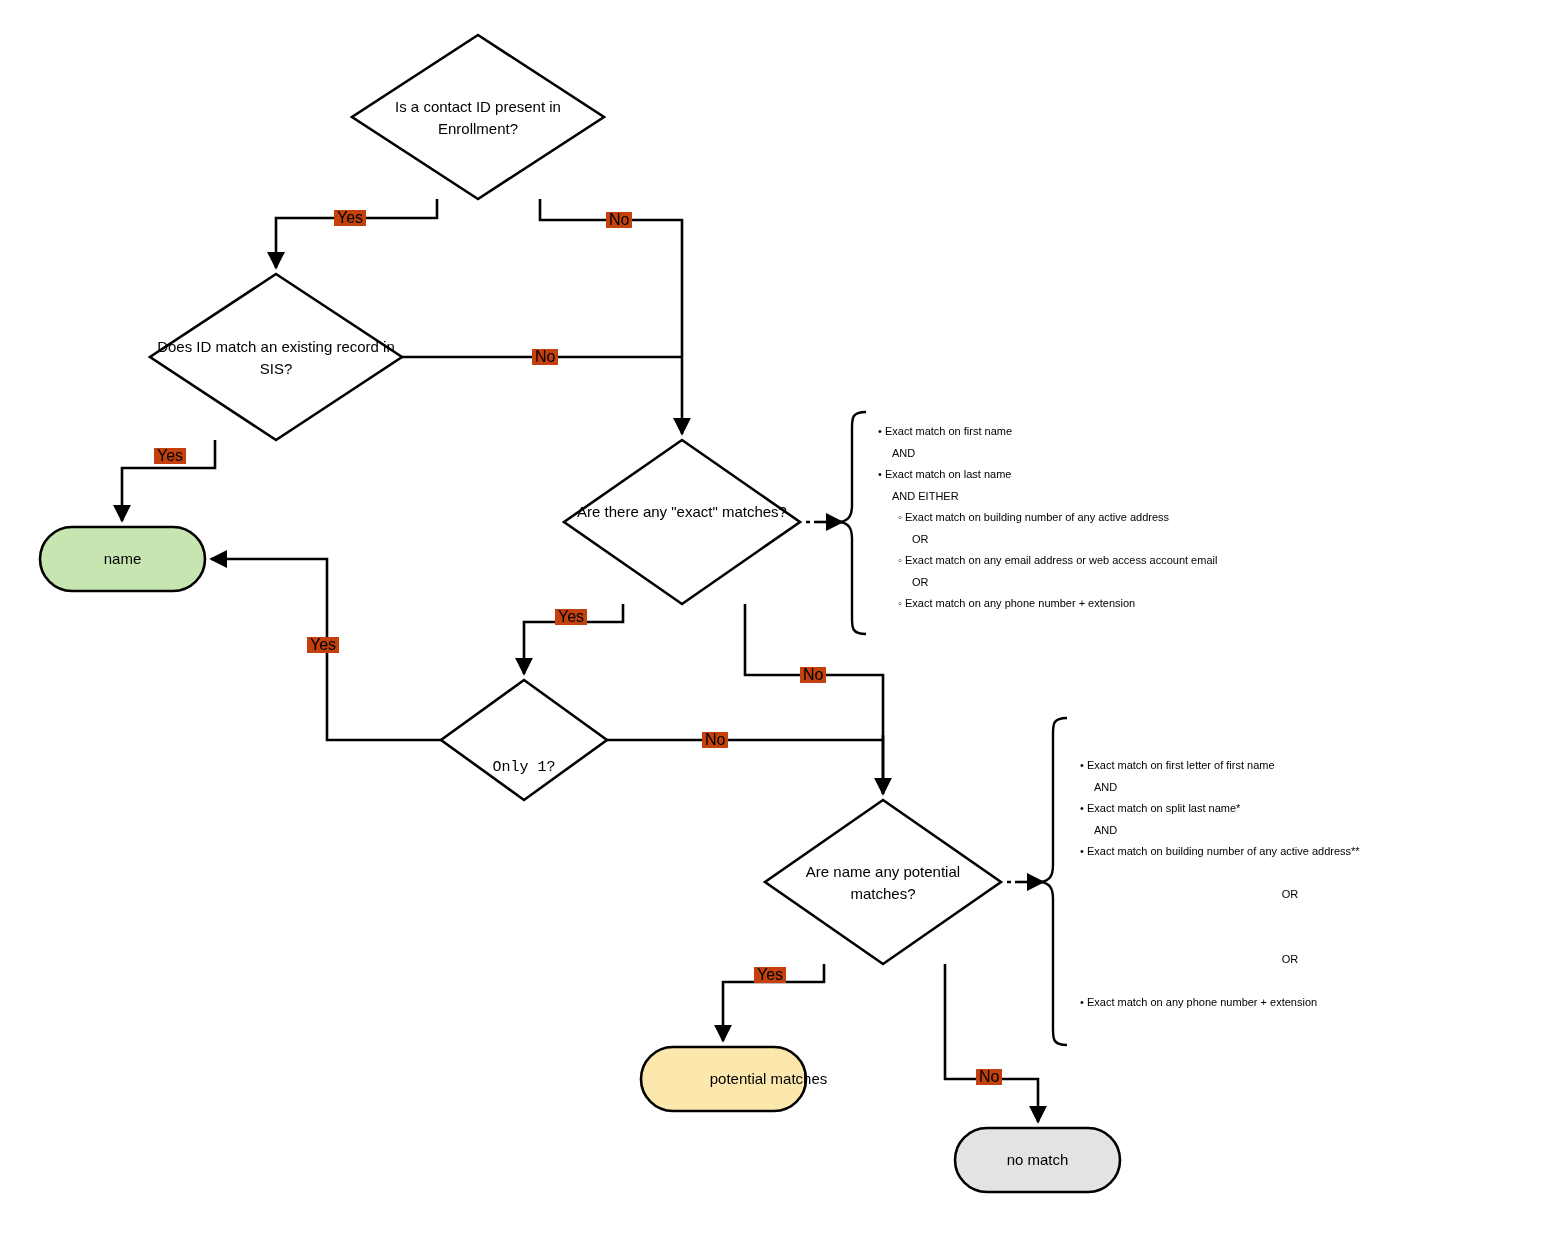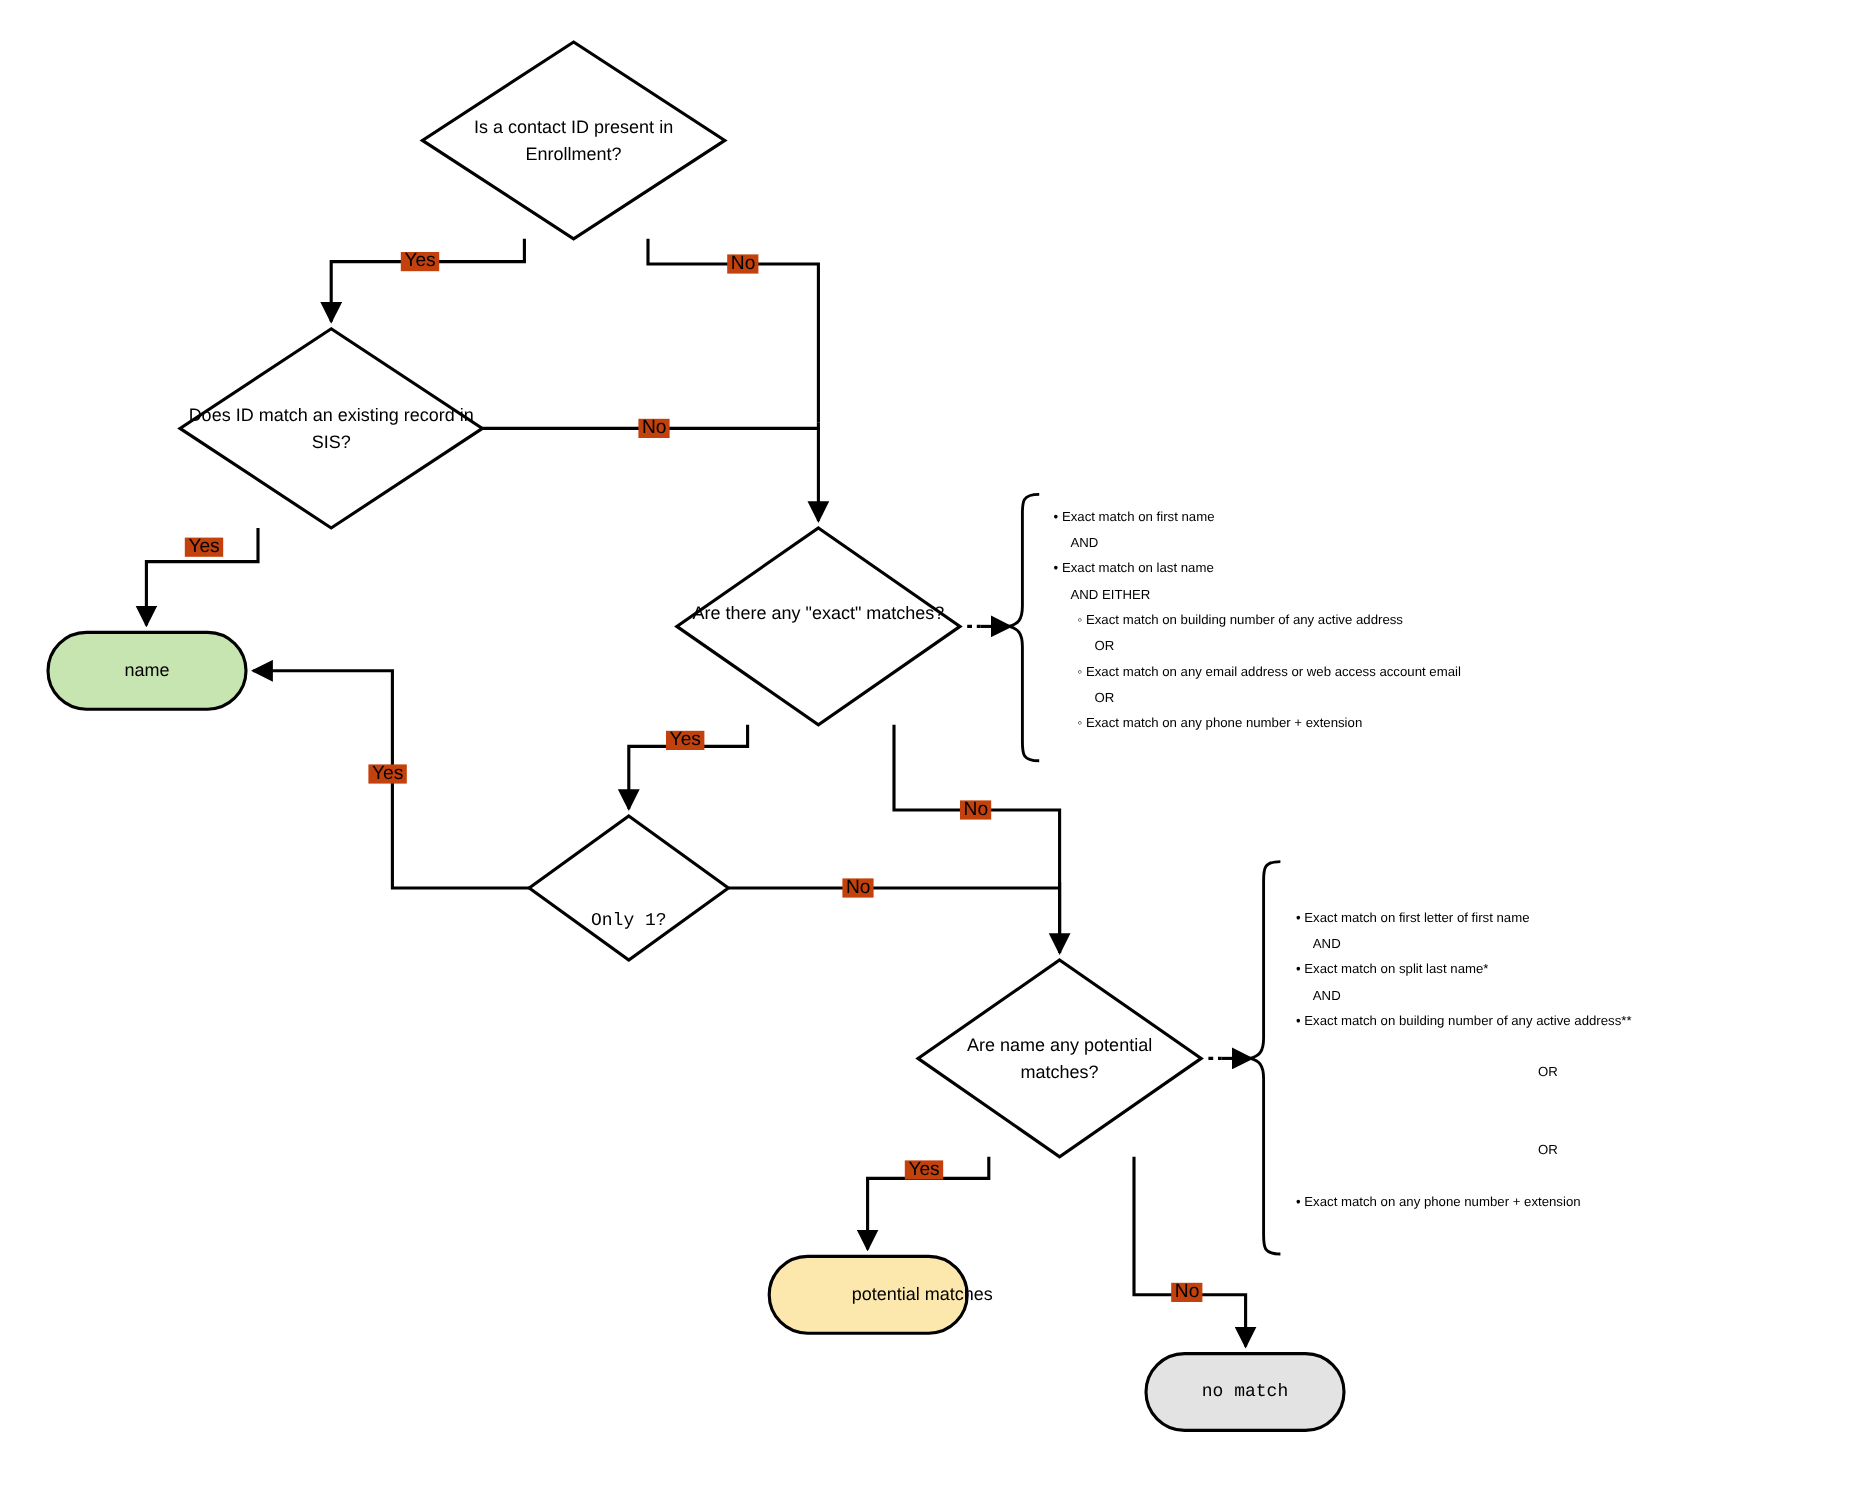--- a/index.html
+++ b/index.html
@@ -164,21 +164,21 @@
   <div class="node-label" style="left:572px; top:501px; width:220px;">Are there any "exact" matches?</div>
 
   <div class="node-label" style="left:449px; top:757px; width:150px;font-family:Liberation Mono, monospace;">Only 1?</div>
 
   <div class="node-label" style="left:773px; top:861px; width:220px;">Are name any potential matches?</div>
 
   <div class="node-label" style="left:40px; top:548px; width:165px;">name</div>
 
   <div class="node-label" style="left:641px; top:1068px; width:165px;padding-left:45px;">potential matches</div>
 
-  <div class="node-label" style="left:955px; top:1149px; width:165px;font-family:Liberation Mono, monospace;">no match</div>
+  <div class="node-label" style="left:955px; top:1149px; width:165px;">no match</div>
 
   <div class="edge-label" style="left:334px; top:210px;">Yes</div>
 
   <div class="edge-label" style="left:606px; top:212px;">No</div>
 
   <div class="edge-label" style="left:154px; top:448px;">Yes</div>
 
   <div class="edge-label" style="left:532px; top:349px;">No</div>
 
   <div class="edge-label" style="left:555px; top:609px;">Yes</div>

